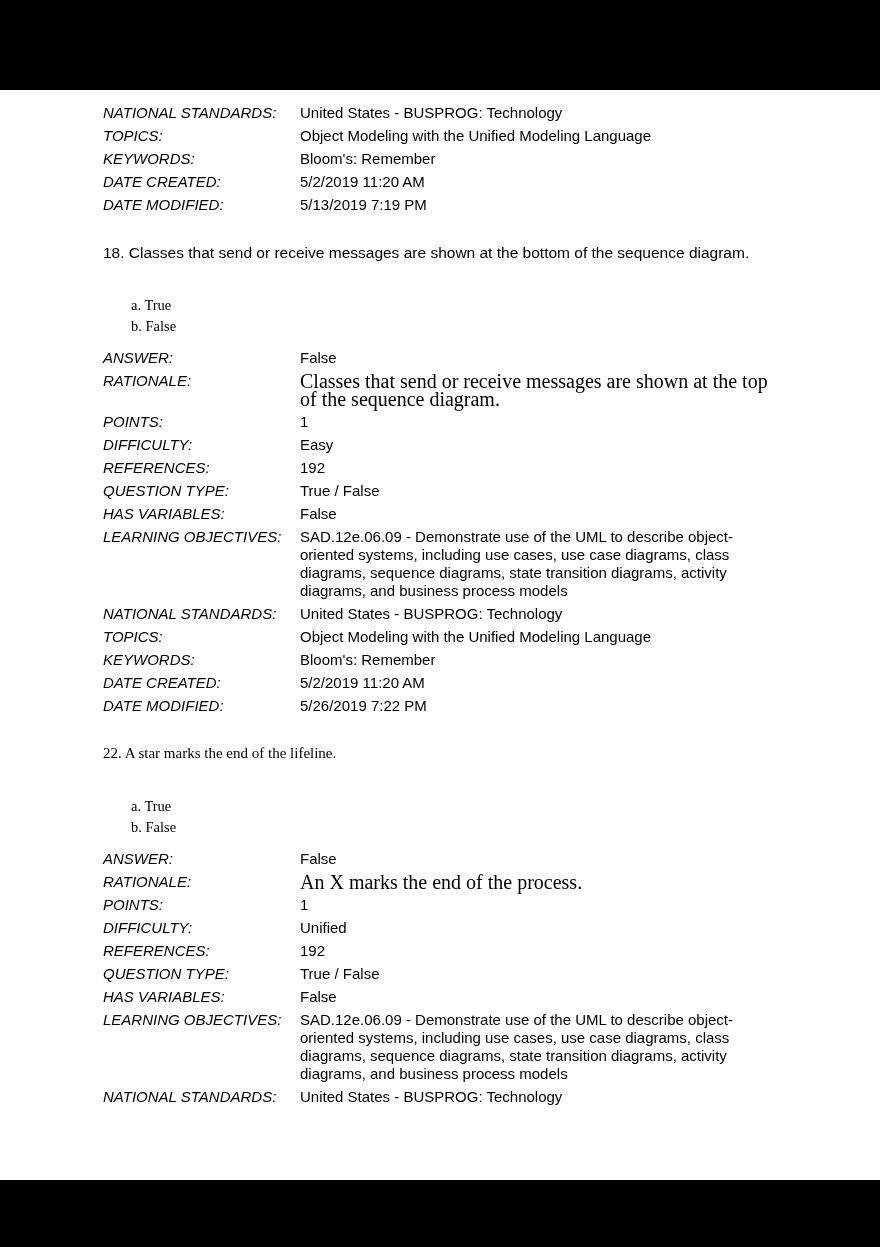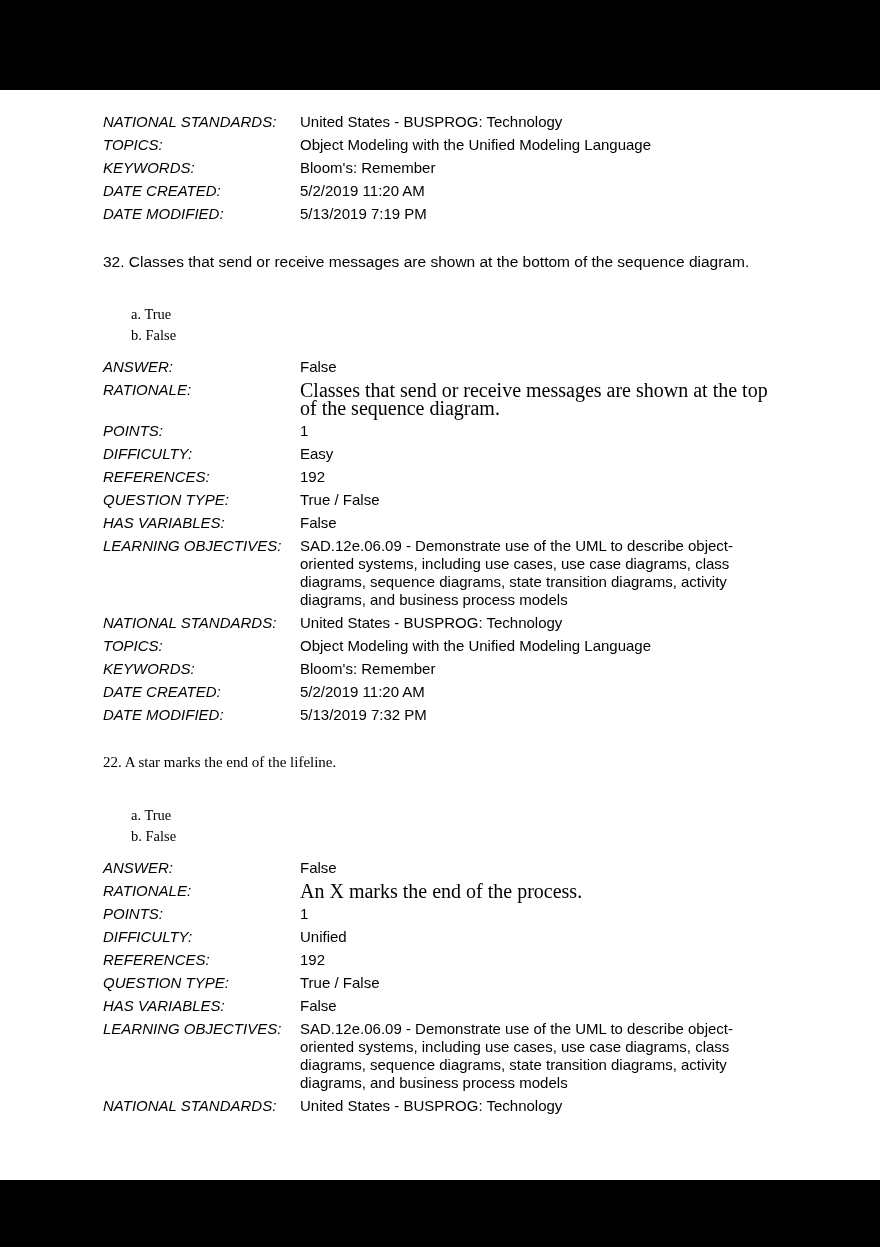--- a/index.html
+++ b/index.html
@@ -7,21 +7,21 @@
     width:880px; height:1247px; background:#000000;
     position:relative; overflow:hidden;
     font-family:"Liberation Sans", sans-serif;
     color:#000;
   }
   .page {
     position:absolute; top:90px; left:0;
     width:880px; height:1090px;
     background:#ffffff;
     box-sizing:border-box;
-    padding:23px 104px 0 103px;
+    padding:14px 104px 0 103px;
   }
   .row {
     display:flex;
     align-items:flex-start;
     margin-bottom:5px;
     font-size:15px;
     line-height:18px;
   }
   .label {
     width:197px;
@@ -74,21 +74,21 @@
         <span class="label">DATE CREATED:</span>
         <span class="value">5/2/2019 11:20 AM</span>
       </div>
       <div class="row">
         <span class="label">DATE MODIFIED:</span>
         <span class="value">5/13/2019 7:19 PM</span>
       </div>
     </div>
 
     <div>
-      <div class="question">32. Classes that send or receive messages are shown at the bottom of the sequence diagram.</div>
+      <div class="question">18. Classes that send or receive messages are shown at the bottom of the sequence diagram.</div>
       <div class="choices">
         <div class="choice">a. True</div>
         <div class="choice">b. False</div>
       </div>
       <div class="row">
         <span class="label">ANSWER:</span>
         <span class="value">False</span>
       </div>
       <div class="row">
         <span class="label">RATIONALE:</span>
@@ -129,21 +129,21 @@
       <div class="row">
         <span class="label">KEYWORDS:</span>
         <span class="value">Bloom's: Remember</span>
       </div>
       <div class="row">
         <span class="label">DATE CREATED:</span>
         <span class="value">5/2/2019 11:20 AM</span>
       </div>
       <div class="row">
         <span class="label">DATE MODIFIED:</span>
-        <span class="value">5/13/2019 7:32 PM</span>
+        <span class="value">5/26/2019 7:22 PM</span>
       </div>
     </div>
 
     <div>
       <div class="question serif">22. A star marks the end of the lifeline.</div>
       <div class="choices">
         <div class="choice">a. True</div>
         <div class="choice">b. False</div>
       </div>
       <div class="row">

